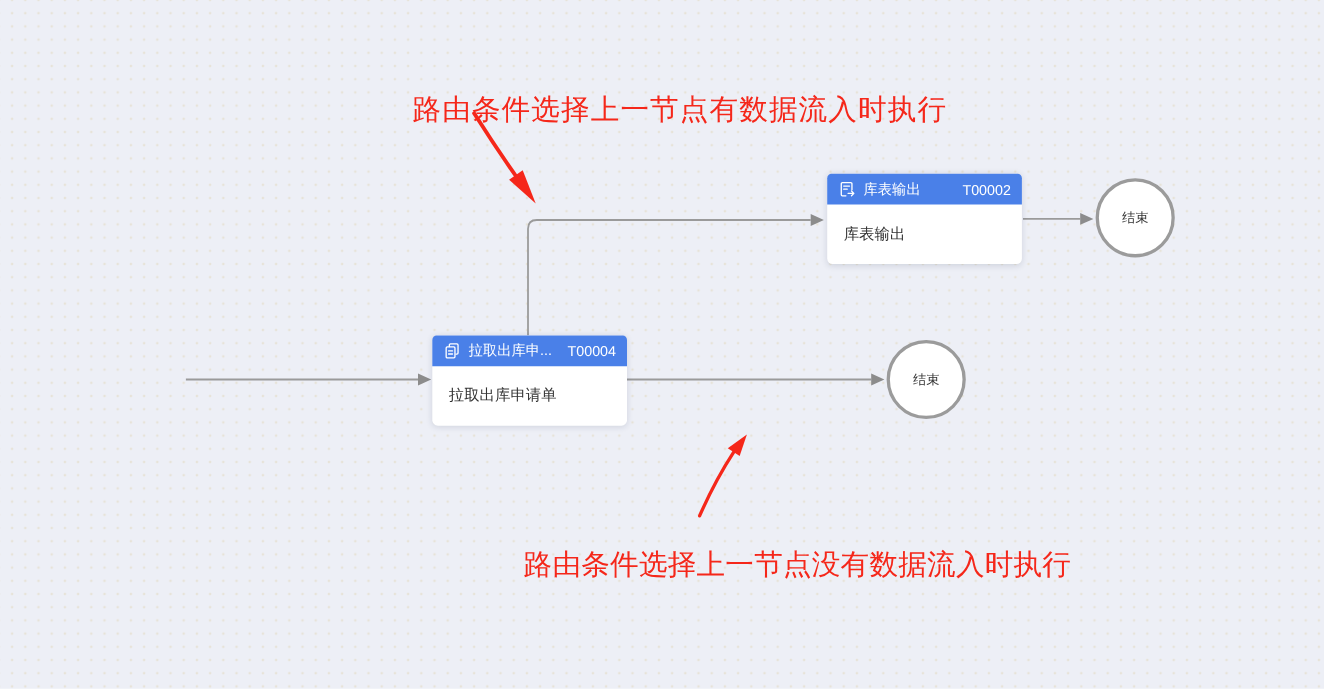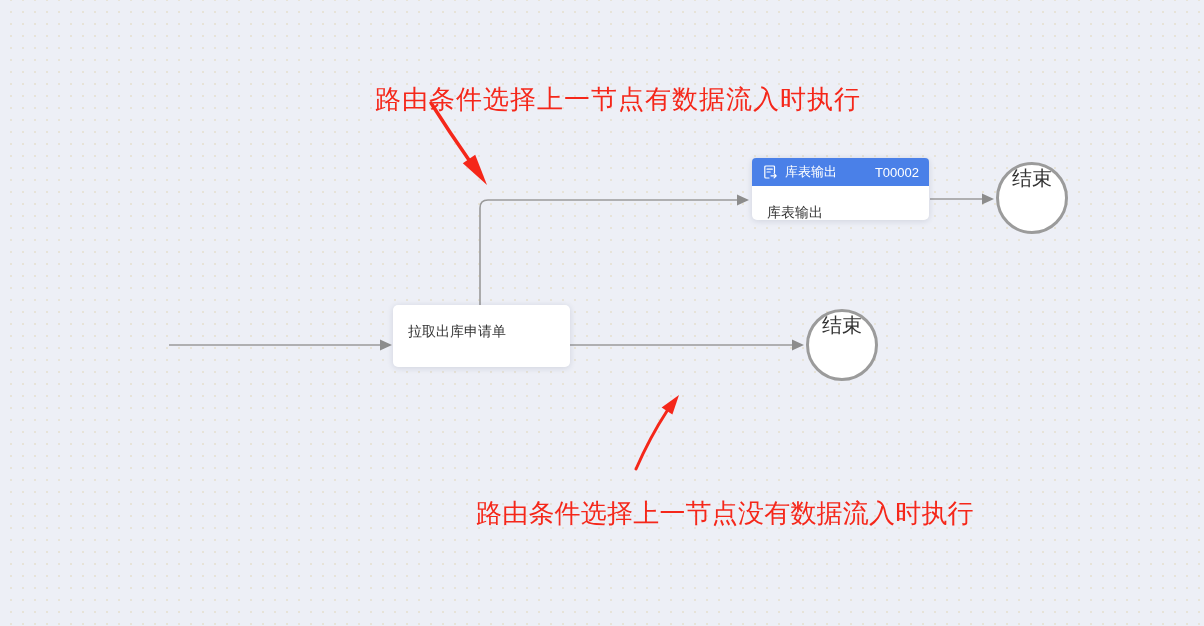--- a/index.html
+++ b/index.html
@@ -23,25 +23,25 @@
   }
   .svg-layer{position:absolute;left:0;top:0;z-index:1;}
   .edge{stroke:var(--connector);stroke-width:1.6;fill:none;}
   .edge-head{fill:var(--connector-head);stroke:none;}
   .red-stroke{stroke:var(--annotation);fill:none;stroke-linecap:round;}
   .red-fill{fill:var(--annotation);stroke:none;}
 
   .circle-node{
     position:absolute;width:66px;height:66px;border-radius:50%;
     background:#fff;border:3px solid var(--circle-border);
-    display:flex;justify-content:center;
-    font-size:20px;color:var(--node-text);z-index:2;box-sizing:content-box;
+    display:flex;align-items:center;justify-content:center;
+    font-size:12px;color:var(--node-text);z-index:2;box-sizing:content-box;
   }
   .card-node{
-    position:absolute;width:177px;height:62px;border-radius:5px;background:#fff;
+    position:absolute;width:177px;height:82px;border-radius:5px;background:#fff;
     box-shadow:0 1px 6px rgba(30,40,80,.14);z-index:2;
   }
   .card-header{
     height:28px;background:var(--node-header);border-radius:4px 4px 0 0;
     display:flex;align-items:center;padding:0 10px;color:#fff;
   }
   .card-header .icon{width:16px;height:16px;margin-right:7px;flex:none;}
   .card-title{font-size:13px;flex:1 1 auto;white-space:nowrap;overflow:hidden;}
   .card-id{font-size:13px;margin-left:6px;flex:none;}
   .card-body{
@@ -92,20 +92,32 @@
       <polygon class="red-fill" points="487,185 462.8,163.3 475.2,154.7"></polygon>
     </g>
     <g>
       <path class="red-stroke" stroke-width="3" d="M636,469 Q650,437 667,411"></path>
       <polygon class="red-fill" points="679,395 672.4,414.6 661.6,407.4"></polygon>
     </g>
   </svg>
 
 
   <div class="card-node" id="node-task">
+    <div class="card-header">
+      <span class="icon">
+        <svg viewBox="0 0 16 16" width="16" height="16" fill="none" stroke="#ffffff" stroke-width="1.2" stroke-linecap="round" stroke-linejoin="round">
+          <path d="M5.5 4 V2.6 a1 1 0 0 1 1 -1 h5.9 a1 1 0 0 1 1 1 V10 a1 1 0 0 1 -1 1 H11.5"></path>
+          <rect x="2.6" y="4.4" width="8" height="10" rx="1"></rect>
+          <line x1="4.8" y1="8" x2="8.4" y2="8"></line>
+          <line x1="4.8" y1="10.8" x2="8.4" y2="10.8"></line>
+        </svg>
+      </span>
+      <span class="card-title">拉取出库申...</span>
+      <span class="card-id">T00004</span>
+    </div>
     <div class="card-body">拉取出库申请单</div>
   </div>
 
   <div class="card-node" id="node-output">
     <div class="card-header">
       <span class="icon">
         <svg viewBox="0 0 16 16" width="16" height="16" fill="none" stroke="#ffffff" stroke-width="1.2" stroke-linecap="round" stroke-linejoin="round">
           <path d="M12.5 8.5 V3 a1 1 0 0 0 -1 -1 H3.8 a1 1 0 0 0 -1 1 v10 a1 1 0 0 0 1 1 H7"></path>
           <line x1="5" y1="5.2" x2="10.3" y2="5.2"></line>
           <line x1="5" y1="8" x2="8.2" y2="8"></line>

